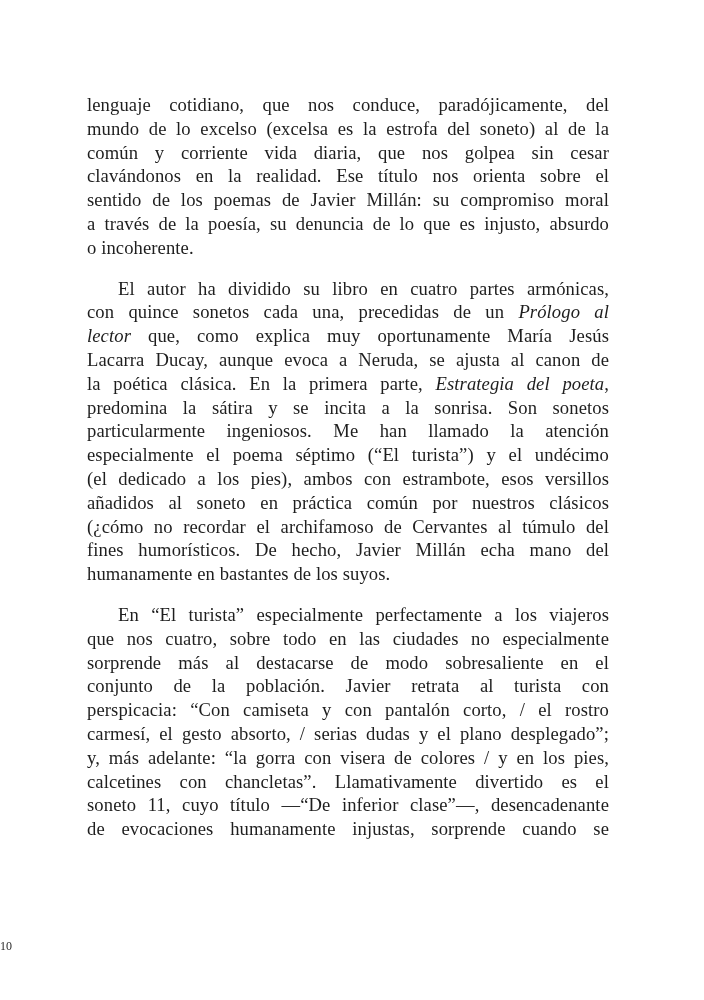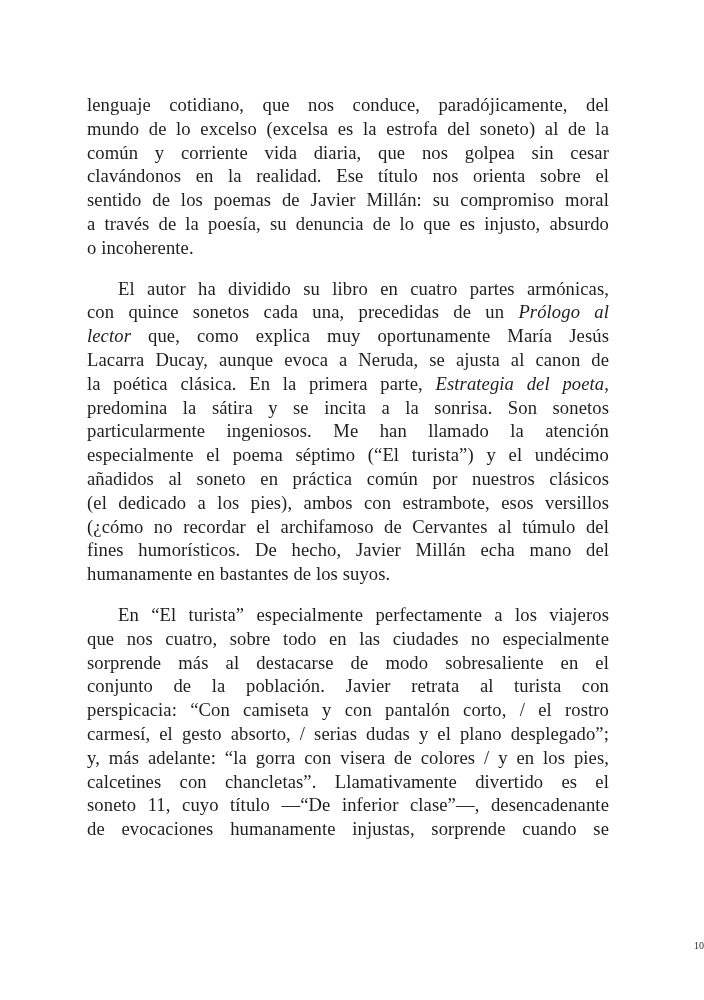--- a/index.html
+++ b/index.html
@@ -49,23 +49,23 @@
     font-family: Liberation Serif, serif;
   }
   .it {
     font-style: italic;
   }
   .page-number {
     position: absolute;
     left: 0;
     top: 938px;
     width: 704px;
-    text-align: right;
+    text-align: left;
     color: #2a2a2a;
-    font-size: 10px;
+    font-size: 12px;
     line-height: 16px;
   }
 </style>
 </head>
 <body>
 
 <div class="page">
   <div class="text-block">
       <div class="paragraph">
         <div class="line"><span>lenguaje cotidiano, que nos conduce, paradójicamente, del</span></div>
@@ -78,22 +78,22 @@
       </div>
       <div class="paragraph">
         <div class="line indent"><span>El autor ha dividido su libro en cuatro partes armónicas,</span></div>
         <div class="line"><span>con quince sonetos cada una, precedidas de un </span><span class="it">Prólogo al</span></div>
         <div class="line"><span class="it">lector</span><span> que, como explica muy oportunamente María Jesús</span></div>
         <div class="line"><span>Lacarra Ducay, aunque evoca a Neruda, se ajusta al canon de</span></div>
         <div class="line"><span>la poética clásica. En la primera parte, </span><span class="it">Estrategia del poeta</span><span>,</span></div>
         <div class="line"><span>predomina la sátira y se incita a la sonrisa. Son sonetos</span></div>
         <div class="line"><span>particularmente ingeniosos. Me han llamado la atención</span></div>
         <div class="line"><span>especialmente el poema séptimo (“El turista”) y el undécimo</span></div>
+        <div class="line"><span>(el dedicado a los pies), ambos con estrambote, esos versillos</span></div>
         <div class="line"><span>añadidos al soneto en práctica común por nuestros clásicos</span></div>
-        <div class="line"><span>(el dedicado a los pies), ambos con estrambote, esos versillos</span></div>
         <div class="line"><span>(¿cómo no recordar el archifamoso de Cervantes al túmulo del</span></div>
         <div class="line"><span>fines humorísticos. De hecho, Javier Millán echa mano del</span></div>
         <div class="line lastline"><span>humanamente en bastantes de los suyos.</span></div>
       </div>
       <div class="paragraph">
         <div class="line indent"><span>En “El turista” especialmente perfectamente a los viajeros</span></div>
         <div class="line"><span>que nos cuatro, sobre todo en las ciudades no especialmente</span></div>
         <div class="line"><span>sorprende más al destacarse de modo sobresaliente en el</span></div>
         <div class="line"><span>conjunto de la población. Javier retrata al turista con</span></div>
         <div class="line"><span>perspicacia: “Con camiseta y con pantalón corto, / el rostro</span></div>

